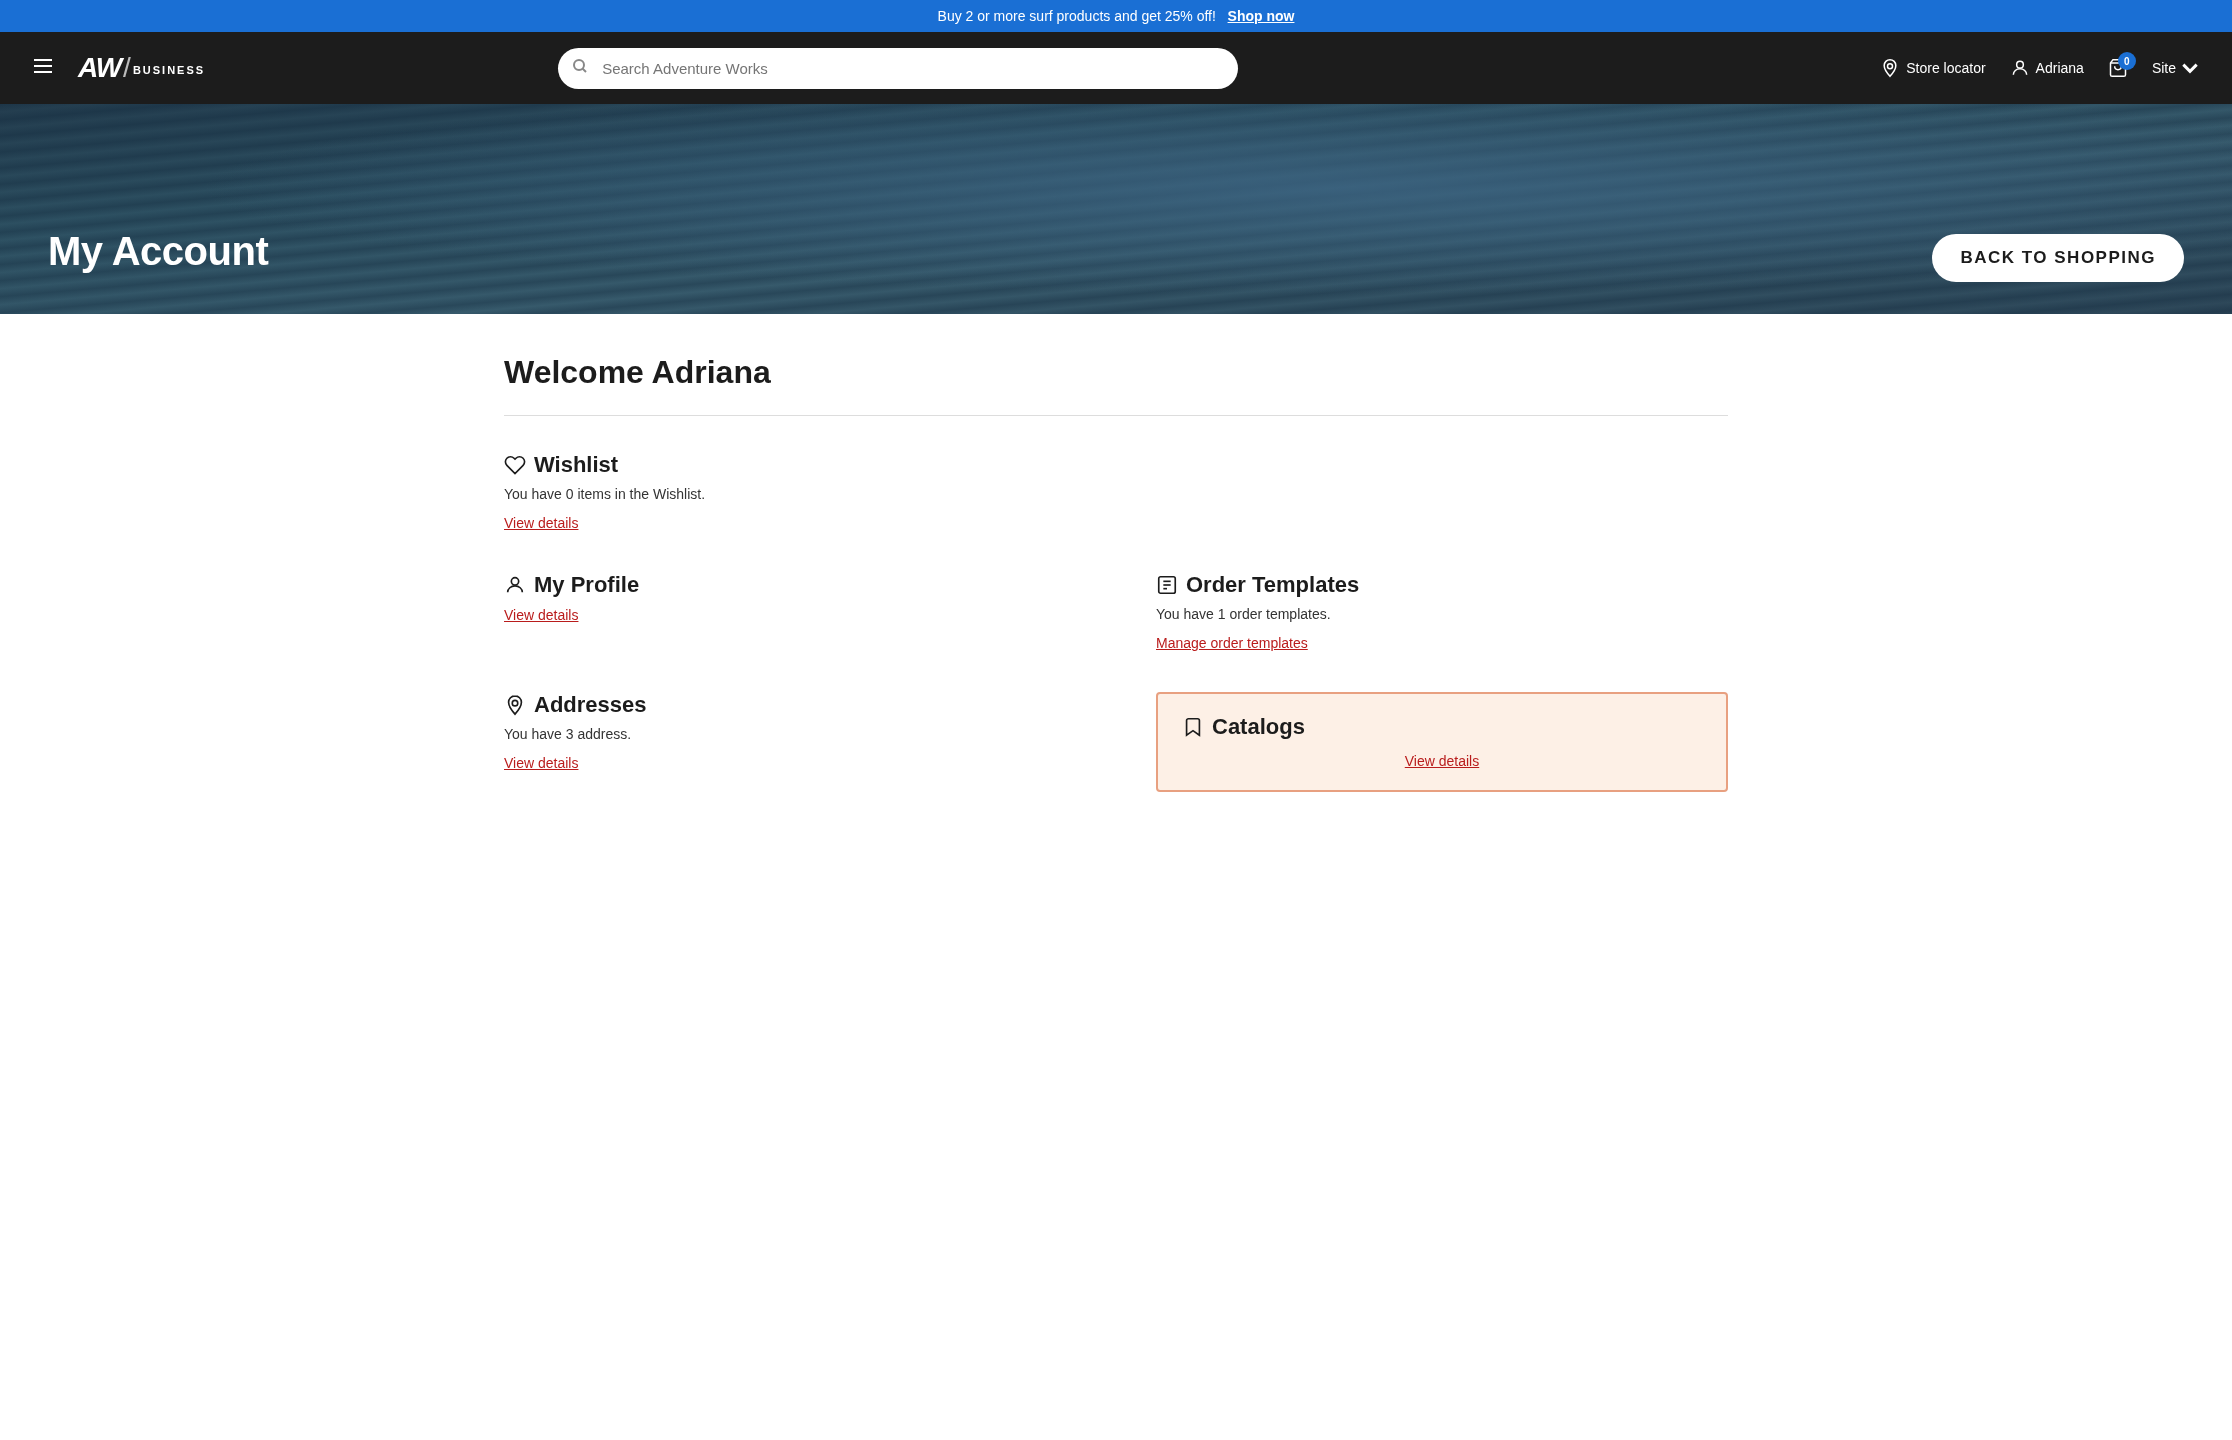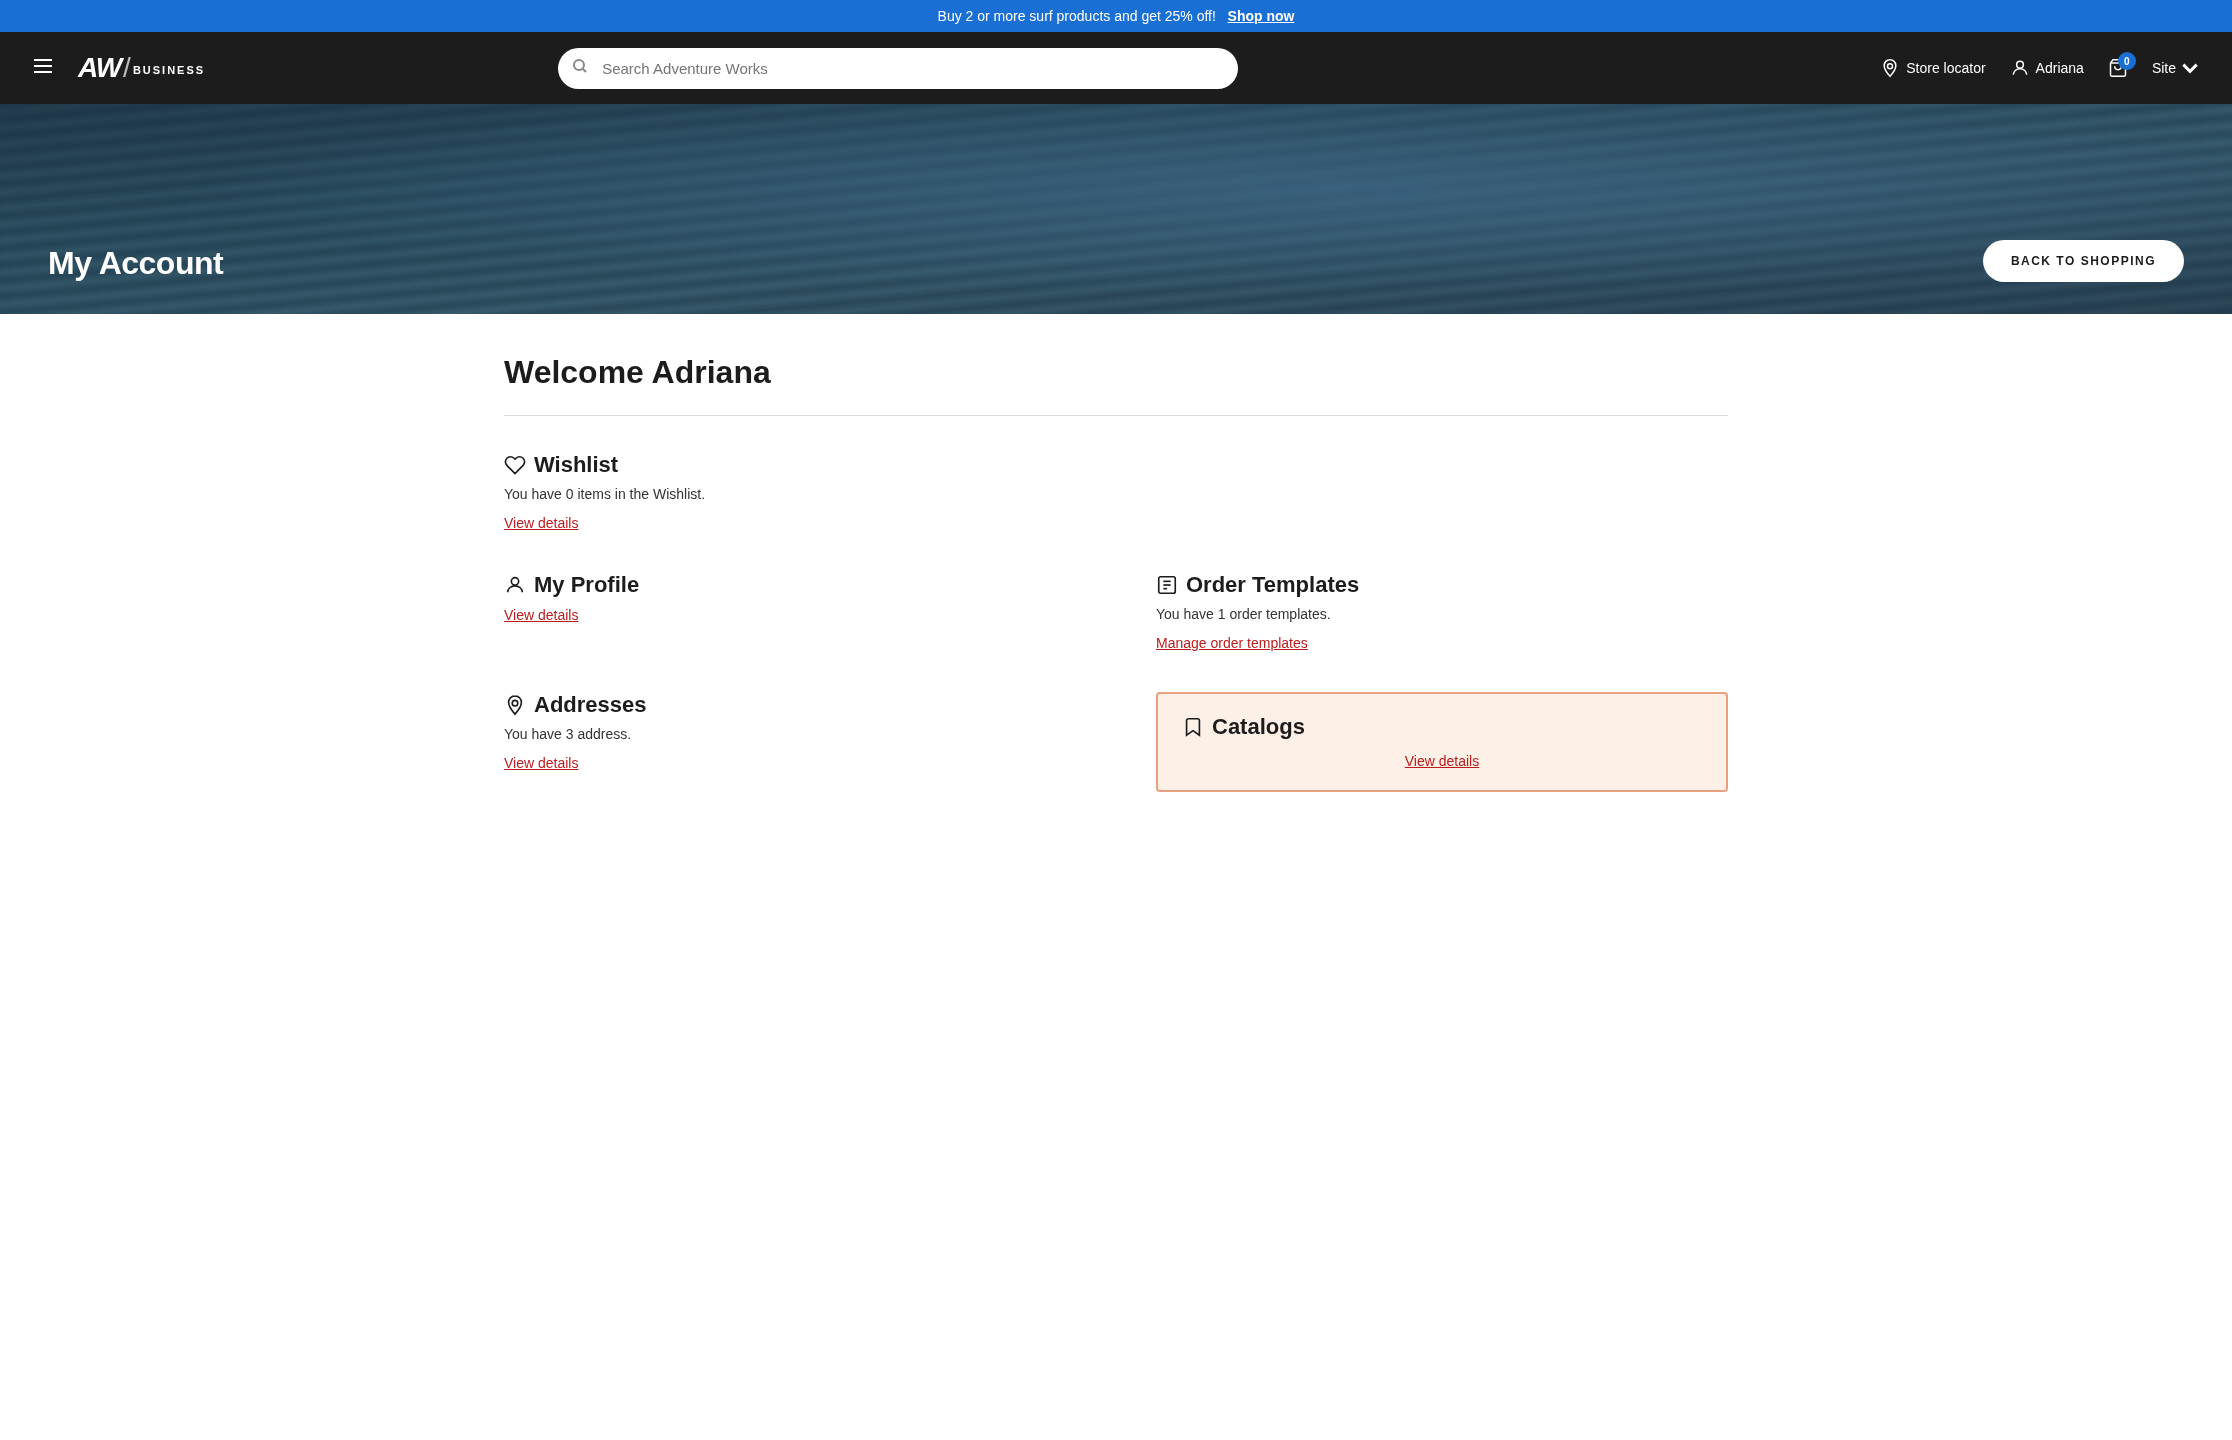--- a/index.html
+++ b/index.html
@@ -154,37 +154,37 @@
         radial-gradient(ellipse at 60% 40%, rgba(60,100,130,0.8) 0%, transparent 60%),
         repeating-linear-gradient(
           175deg,
           rgba(30,60,80,0.6) 0px,
           rgba(50,90,110,0.4) 8px,
           rgba(30,60,80,0.6) 16px
         );
     }
     .hero-title {
       position: absolute;
-      bottom: 32px;
+      bottom: 40px;
       left: 48px;
       color: #fff;
-      font-size: 32px;
+      font-size: 40px;
       font-weight: 800;
       letter-spacing: -0.5px;
     }
     .hero-back-btn {
       position: absolute;
       bottom: 32px;
       right: 48px;
       background: #fff;
       color: #1c1c1c;
       border: none;
       border-radius: 30px;
       padding: 14px 28px;
-      font-size: 12px;
+      font-size: 17px;
       font-weight: 700;
       letter-spacing: 1.5px;
       text-transform: uppercase;
       cursor: pointer;
     }
 
     
     .main {
       max-width: 1320px;
       margin: 0 auto;

